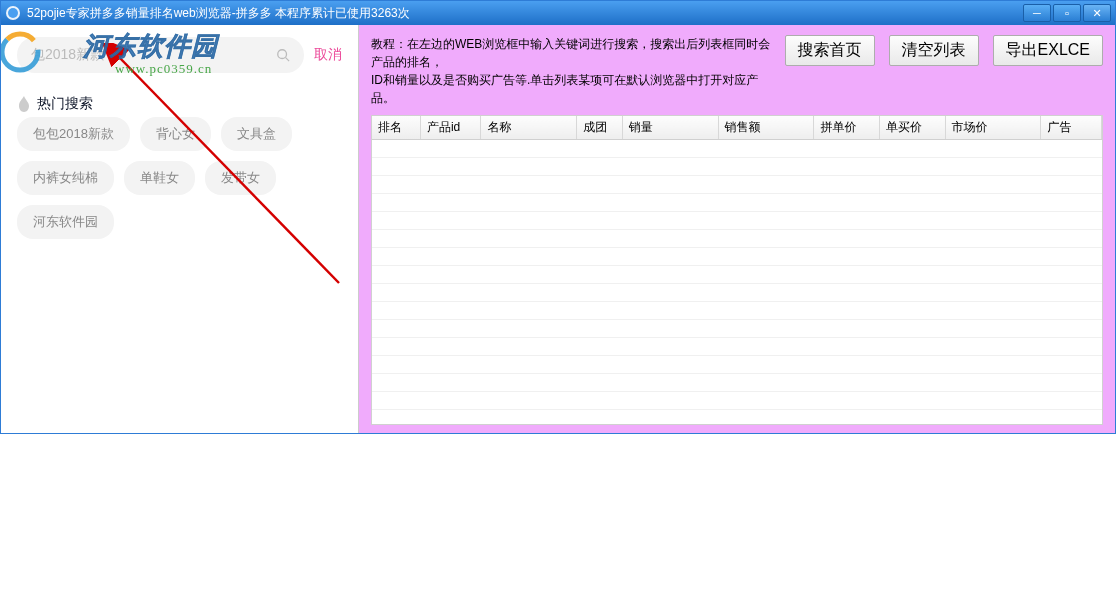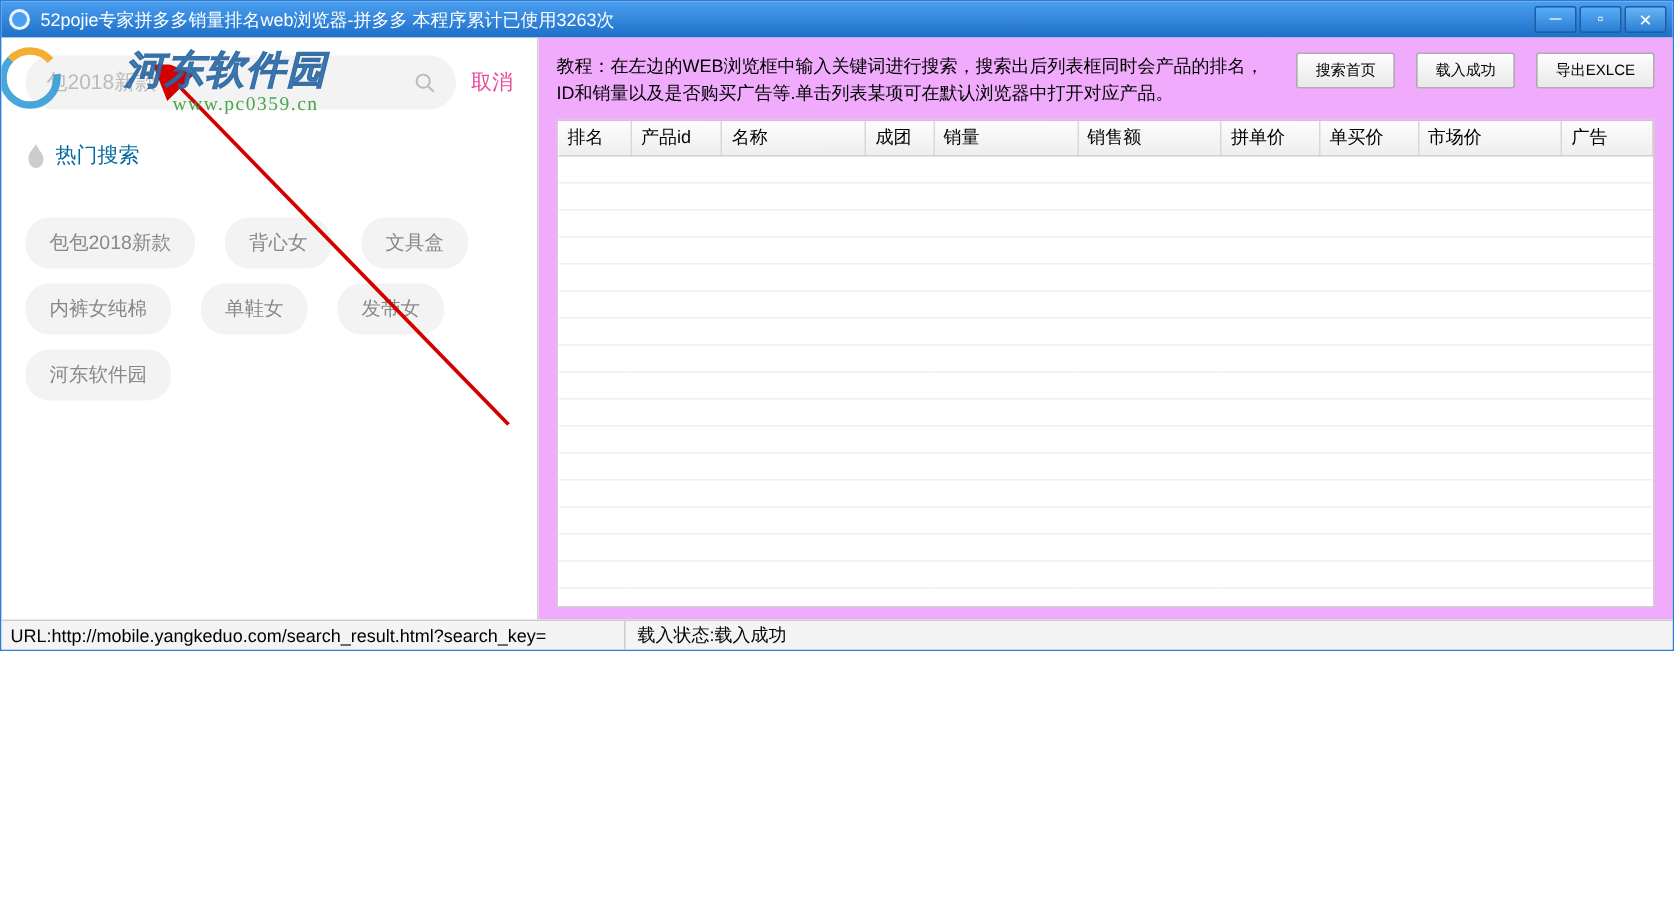--- a/index.html
+++ b/index.html
@@ -15,30 +15,30 @@
     .tb-btn.close { background: linear-gradient(#6ab4f5, #2a7ed3); }
     
     .content { flex: 1; display: flex; overflow: hidden; position: relative; }
     
     .left-panel { width: 358px; border-right: 1px solid #ccc; padding: 12px 16px; background: #fff; position: relative; }
     .search-row { display: flex; align-items: center; gap: 10px; margin-bottom: 22px; }
     .search-box { flex: 1; height: 36px; background: #f3f3f3; border-radius: 18px; display: flex; align-items: center; padding: 0 14px; color: #bbb; font-size: 14px; }
     .search-icon-svg { width: 14px; height: 14px; margin-left: 6px; color: #bbb; }
     .cancel-text { color: #ec4899; font-size: 14px; }
     
-    .hot-title { display: flex; align-items: center; gap: 6px; color: #0369a1; font-size: 14px; margin-bottom: 32px; }
+    .hot-title { display: flex; align-items: center; gap: 6px; color: #0f172a; font-size: 14px; margin-bottom: 4px; }
     .flame { width: 14px; height: 16px; }
     
-    .tag-wrap { display: flex; flex-wrap: wrap; gap: 10px 20px; }
+    .tag-wrap { display: flex; flex-wrap: wrap; gap: 10px 10px; }
     .tag { background: #f3f3f3; color: #888; border-radius: 16px; padding: 8px 16px; font-size: 13px; cursor: pointer; }
     
     .right-panel { flex: 1; display: flex; flex-direction: column; background: #f0abfc; }
     .top-bar { display: flex; align-items: flex-start; padding: 10px 12px 8px; gap: 14px; }
     .instructions { flex: 1; font-size: 12px; color: #000; line-height: 1.5; }
-    .btn { background: linear-gradient(#fdfdfd, #e9e9e9); border: 1px solid #adadad; padding: 4px 12px; font-size: 10px; cursor: pointer; border-radius: 2px; white-space: nowrap; }
+    .btn { background: linear-gradient(#fdfdfd, #e9e9e9); border: 1px solid #adadad; padding: 4px 12px; font-size: 16px; cursor: pointer; border-radius: 2px; white-space: nowrap; }
     
     .table-container { flex: 1; margin: 0 12px 8px; border: 1px solid #d0d0d0; overflow: auto; background: #fff; }
     .tbl { width: 100%; border-collapse: collapse; table-layout: fixed; }
     .tbl th { background: linear-gradient(#fdfdfd, #eee); border-right: 1px solid #d8d8d8; border-bottom: 1px solid #d0d0d0; padding: 3px 6px; text-align: left; font-weight: normal; font-size: 12px; color: #000; height: 20px; }
     .tbl td { border-bottom: 1px solid #f0f0f0; height: 18px; padding: 0 6px; }
     
     .statusbar { height: 20px; border-top: 1px solid #ccc; display: flex; align-items: center; padding: 0 6px; font-size: 12px; color: #000; background: #f4f4f4; }
     .status-cell { border-right: 1px solid #ccc; padding-right: 8px; margin-right: 8px; height: 100%; display: flex; align-items: center; }
     .status-cell:first-child { flex: 0 0 410px; }
     
@@ -119,21 +119,21 @@
       </div>
     </div>
 
     <div class="right-panel">
       <div class="top-bar">
         <div class="instructions">
           <div>教程：在左边的WEB浏览框中输入关键词进行搜索，搜索出后列表框同时会产品的排名，</div>
           <div>ID和销量以及是否购买广告等.单击列表某项可在默认浏览器中打开对应产品。</div>
         </div>
         <button class="btn">搜索首页</button>
-        <button class="btn">载入成功</button>
+        <button class="btn">清空列表</button>
         <button class="btn">导出EXLCE</button>
       </div>
 
       <div class="table-container">
         <table class="tbl">
           <colgroup>
             <col style="width:48px">
               <col style="width:60px">
               <col style="width:95px">
               <col style="width:45px">
@@ -470,17 +470,13 @@
                 <td></td>
                 <td></td>
                 <td></td>
               </tr>
             </tbody>
         </table>
       </div>
     </div>
   </div>
 
-  <div class="statusbar">
-    <div class="status-cell">URL:http://mobile.yangkeduo.com/search_result.html?search_key=</div>
-    <div>载入状态:载入成功</div>
-  </div>
 </div>
 
 </body></html>

